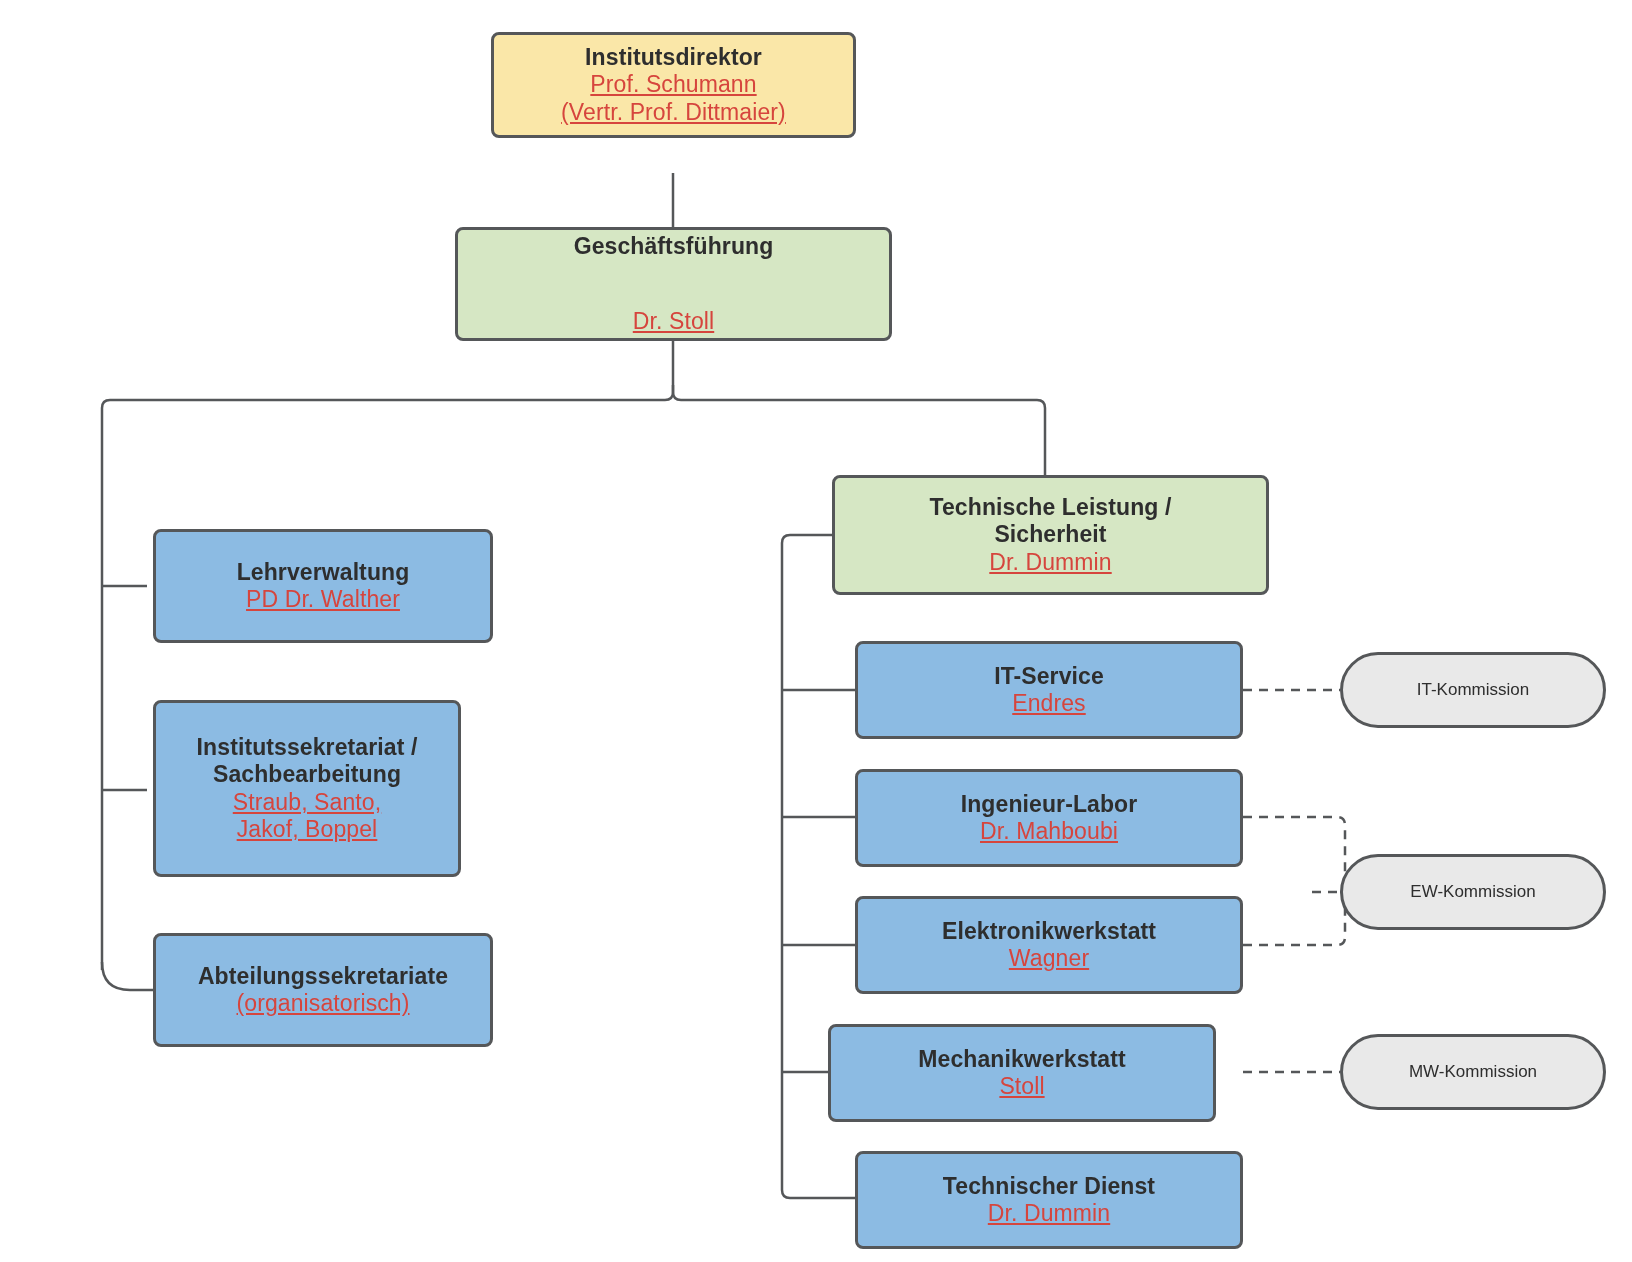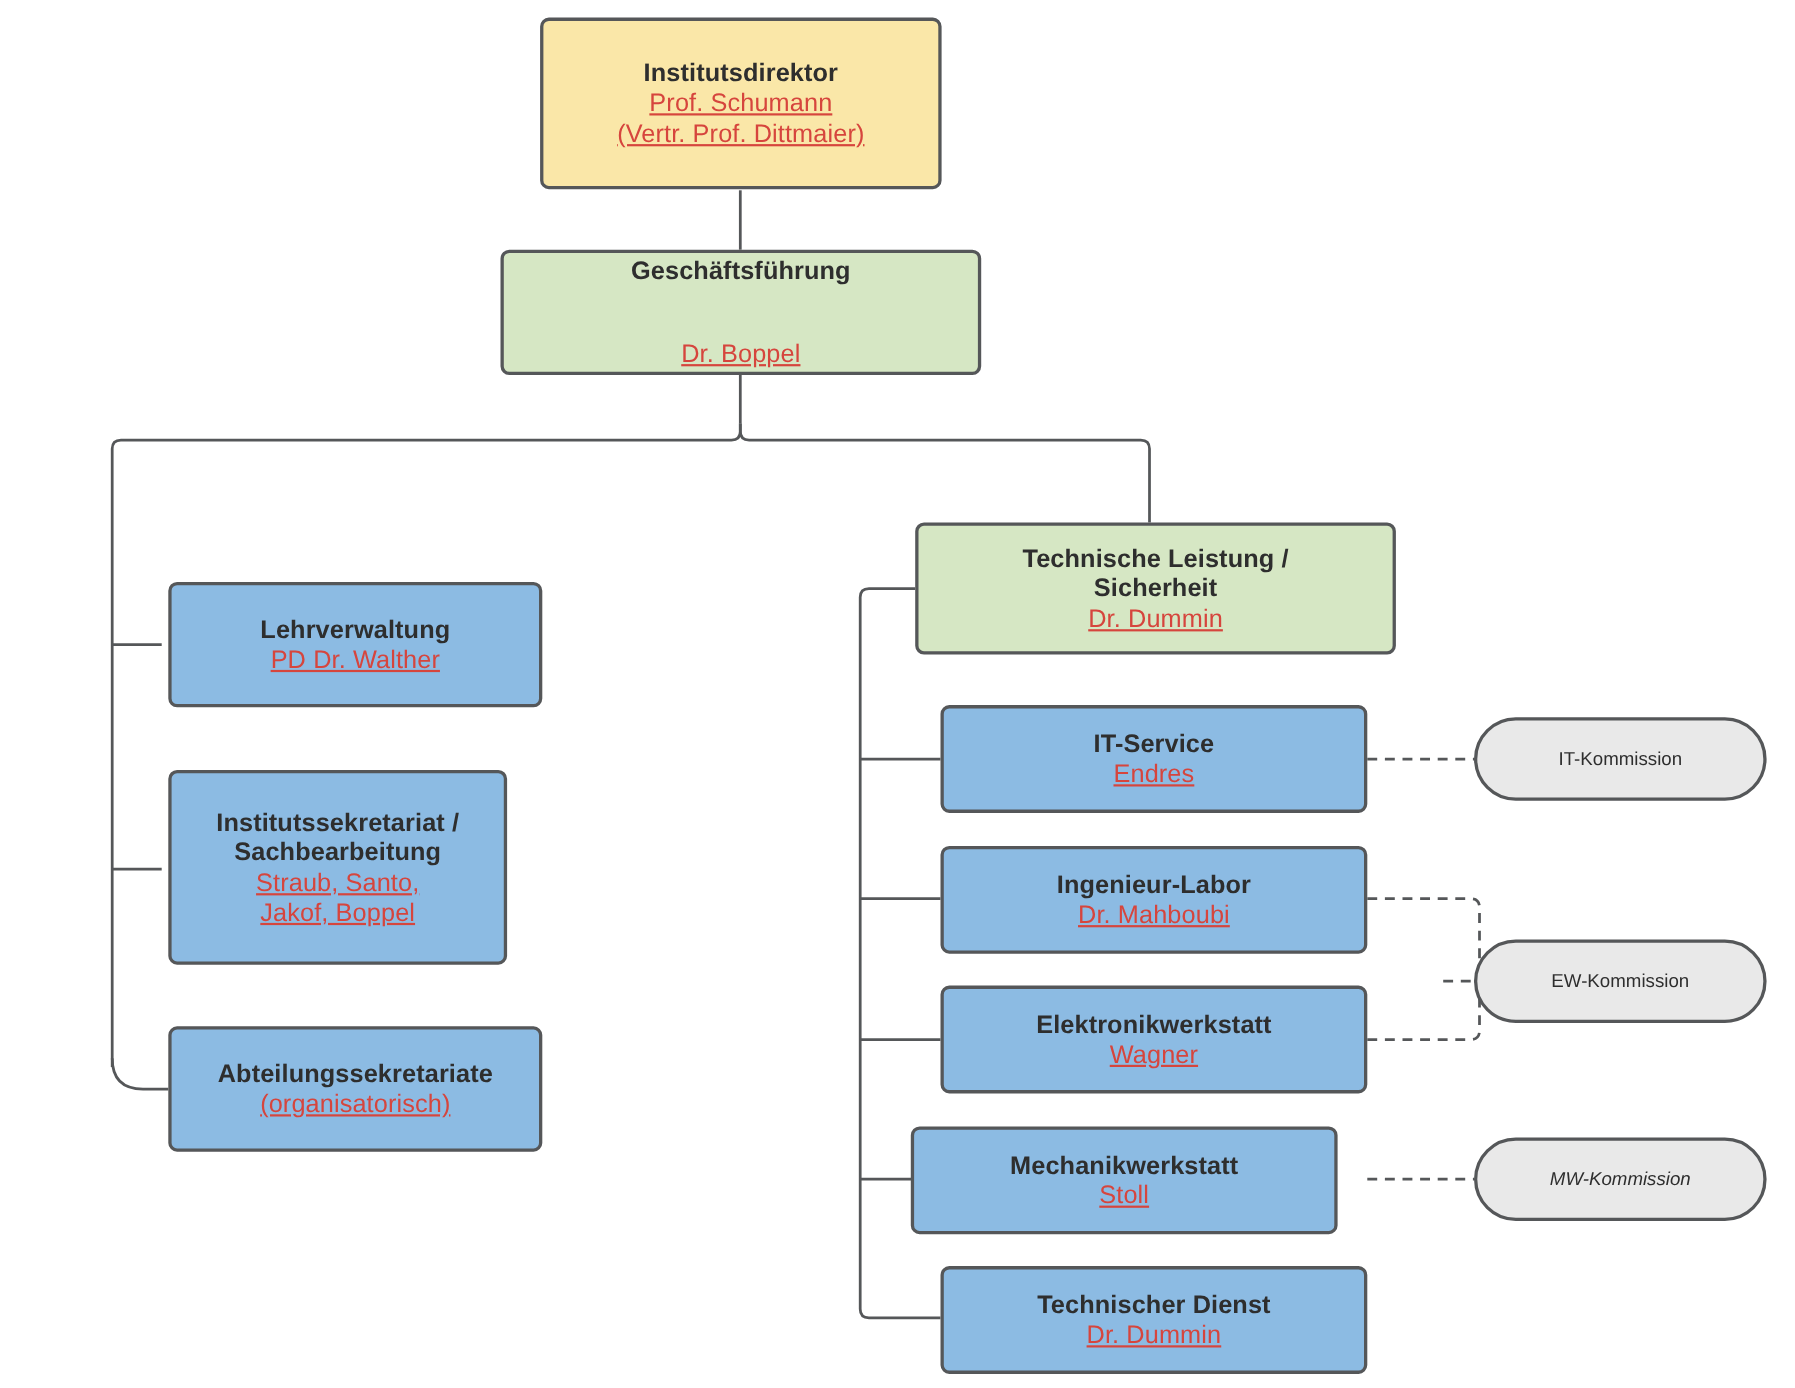--- a/index.html
+++ b/index.html
@@ -100,29 +100,29 @@
 
       <path d="M 1243 817 L 1337 817 Q 1345 817 1345 825 L 1345 882
                M 1243 945 L 1337 945 Q 1345 945 1345 937 L 1345 882
                M 1345 892 L 1340 892"></path>
       <path d="M 1312 892 L 1340 892"></path>
 
       <path d="M 1243 1072 L 1340 1072"></path>
     </g>
   </svg>
 
-  <div class="node yellow" style="left:491px; top:16px; width:365px; height:156px;">
+  <div class="node yellow" style="left:491px; top:32px; width:365px; height:106px;">
     <div class="title">Institutsdirektor</div>
     <div class="person">Prof. Schumann</div>
     <div class="person">(Vertr. Prof. Dittmaier)</div>
   </div>
 
   <div class="node green" style="left:455px; top:227px; width:437px; height:114px;gap:48px;">
     <div class="title">Geschäftsführung</div>
-    <div class="person">Dr. Boppel</div>
+    <div class="person">Dr. Stoll</div>
   </div>
 
   <div class="node blue" style="left:153px; top:529px; width:340px; height:114px;">
     <div class="title">Lehrverwaltung</div>
     <div class="person">PD Dr. Walther</div>
   </div>
 
   <div class="node blue" style="left:153px; top:700px; width:308px; height:177px;">
     <div class="title">Institutssekretariat /</div>
     <div class="title">Sachbearbeitung</div>
@@ -167,17 +167,17 @@
   </div>
 
   <div class="pill" style="left:1340px; top:652px; width:266px; height:76px;">
     <span>IT-Kommission</span>
   </div>
 
   <div class="pill" style="left:1340px; top:854px; width:266px; height:76px;">
     <span>EW-Kommission</span>
   </div>
 
-  <div class="pill" style="left:1340px; top:1034px; width:266px; height:76px;font-style:italic;">
+  <div class="pill" style="left:1340px; top:1034px; width:266px; height:76px;">
     <span>MW-Kommission</span>
   </div>
 
 </div>
 
 </body></html>

